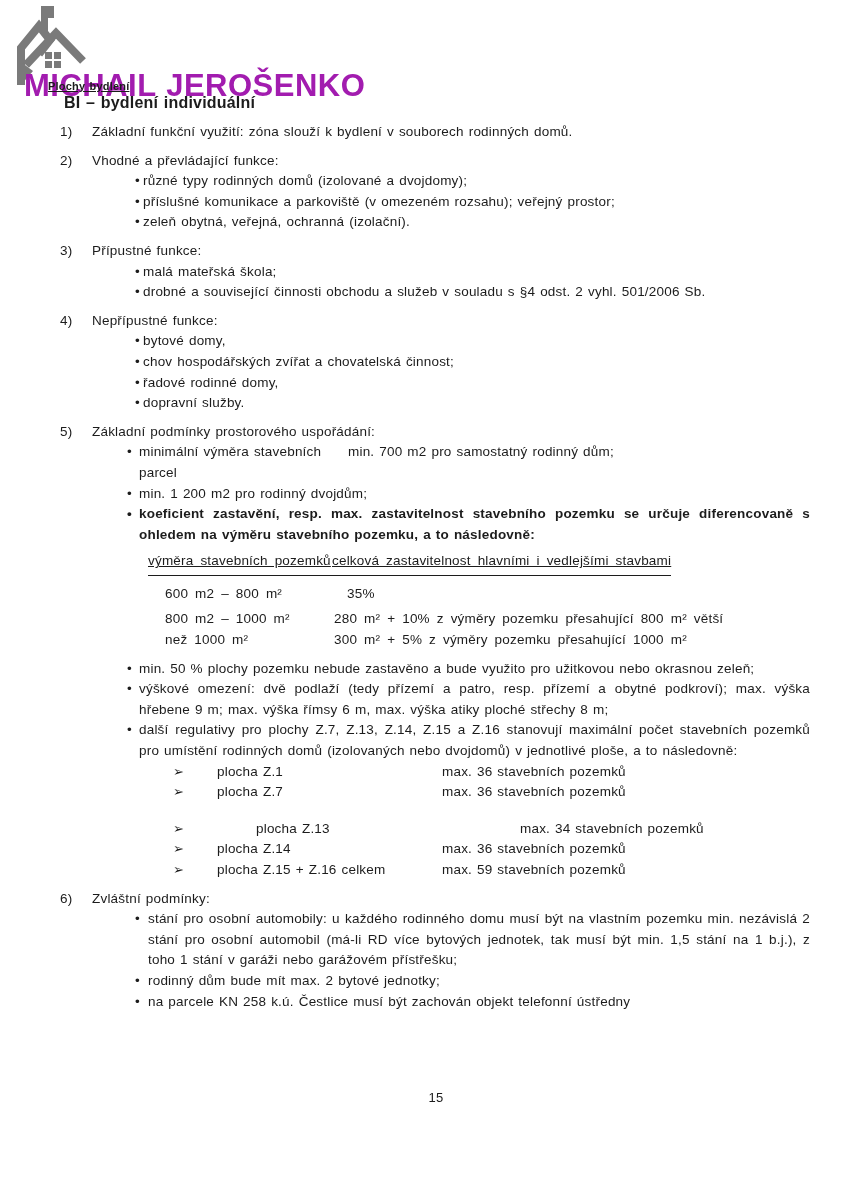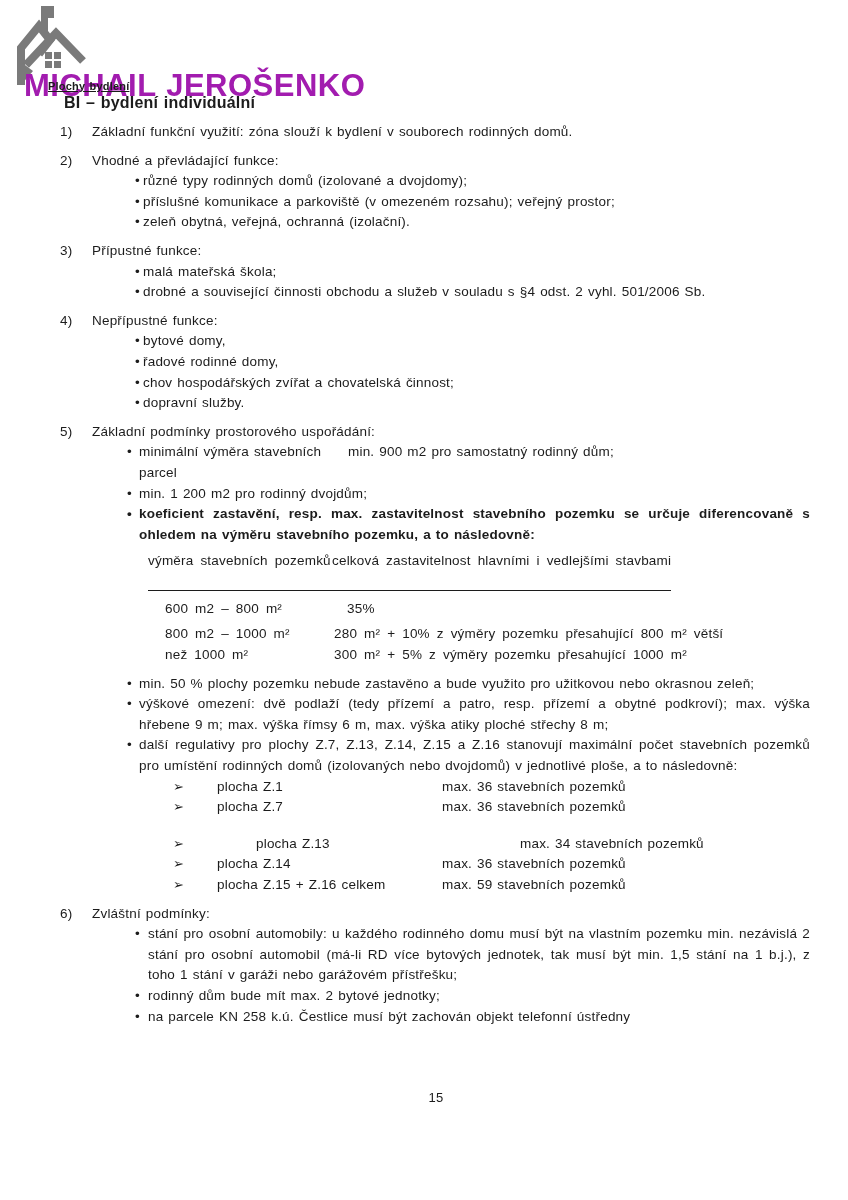--- a/index.html
+++ b/index.html
@@ -38,21 +38,21 @@
   .b5 { position:relative; padding-left:79px; }
   .b5::before { content:"\2022"; position:absolute; left:67px; }
   .b6 { position:relative; padding-left:88px; }
   .b6::before { content:"\2022"; position:absolute; left:75px; }
 
   .b5-cols { display:flex; }
   .b5-col-left { width:209px; flex:none; }
 
   
   .regtable { margin:6px 0 8px 88px; word-spacing:3px; }
-  .rt-header { display:inline-flex; border-bottom:1.5px solid #1c1c1c; padding-bottom:18px; }
+  .rt-header { display:inline-flex; border-bottom:1.5px solid #1c1c1c; padding-bottom:3px;text-decoration:underline; }
   .rt-h1 { width:184px; flex:none; }
   .rt-row { display:flex; }
   .rt-row-first { margin-top:8px; margin-bottom:5px; }
   .rt-c1 { width:169px; flex:none; padding-left:17px; }
   .rt-c2 { flex:1; }
   .rt-c2-first { padding-left:13px; }
 
   
   .arrow-row { display:flex; padding-left:113px; }
   .arrow-glyph { width:44px; flex:none; }
@@ -112,34 +112,34 @@
       <div class="b2">malá mateřská škola;</div>
       <div class="b2">drobné a související činnosti obchodu a služeb v souladu s §4 odst. 2 vyhl. 501/2006 Sb.</div>
     </div>
 
     <div class="sec">
       <div class="sec-head">
         <span class="num">4)</span>
         <span>Nepřípustné funkce:</span>
       </div>
       <div class="b2">bytové domy,</div>
+      <div class="b2">chov hospodářských zvířat a chovatelská činnost;</div>
       <div class="b2">řadové rodinné domy,</div>
-      <div class="b2">chov hospodářských zvířat a chovatelská činnost;</div>
       <div class="b2">dopravní služby.</div>
     </div>
 
     <div class="sec">
       <div class="sec-head">
         <span class="num">5)</span>
         <span>Základní podmínky prostorového uspořádání:</span>
       </div>
       <div class="b5">
         <div class="b5-cols">
           <span class="b5-col-left">minimální výměra stavebních parcel</span>
-          <span>min. 900 m2 pro samostatný rodinný dům;</span>
+          <span>min. 700 m2 pro samostatný rodinný dům;</span>
         </div>
       </div>
       <div class="b5">min. 1 200 m2 pro rodinný dvojdům;</div>
       <div class="b5 just bold">koeficient zastavění, resp. max. zastavitelnost stavebního pozemku se určuje diferencovaně s ohledem na výměru stavebního pozemku, a to následovně:</div>
 
       <div class="regtable">
         <div class="rt-header">
           <span class="rt-h1">výměra stavebních pozemků</span>
           <span>celková zastavitelnost hlavními i vedlejšími stavbami</span>
         </div>

